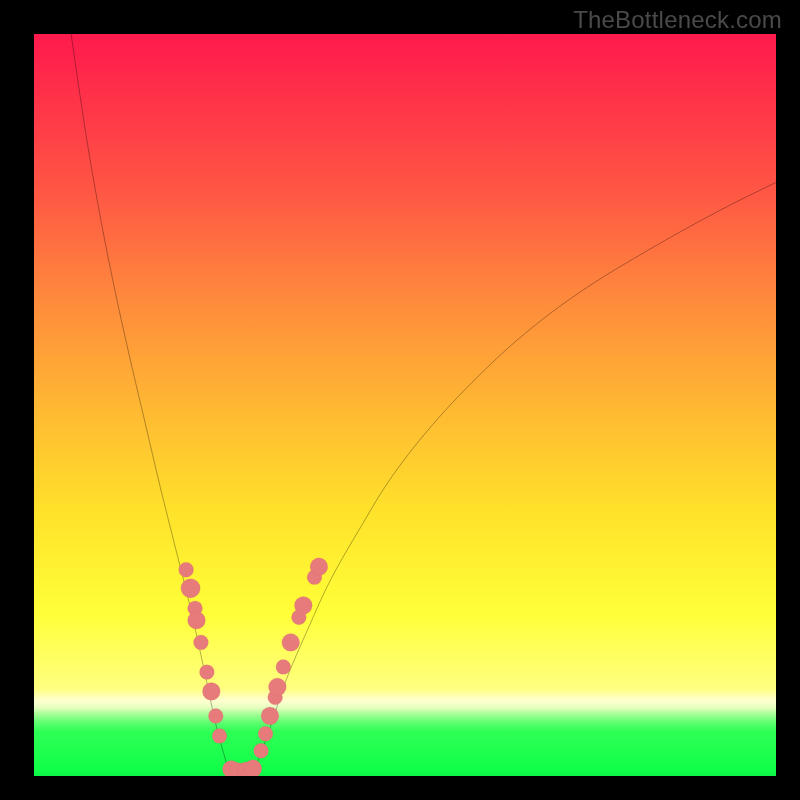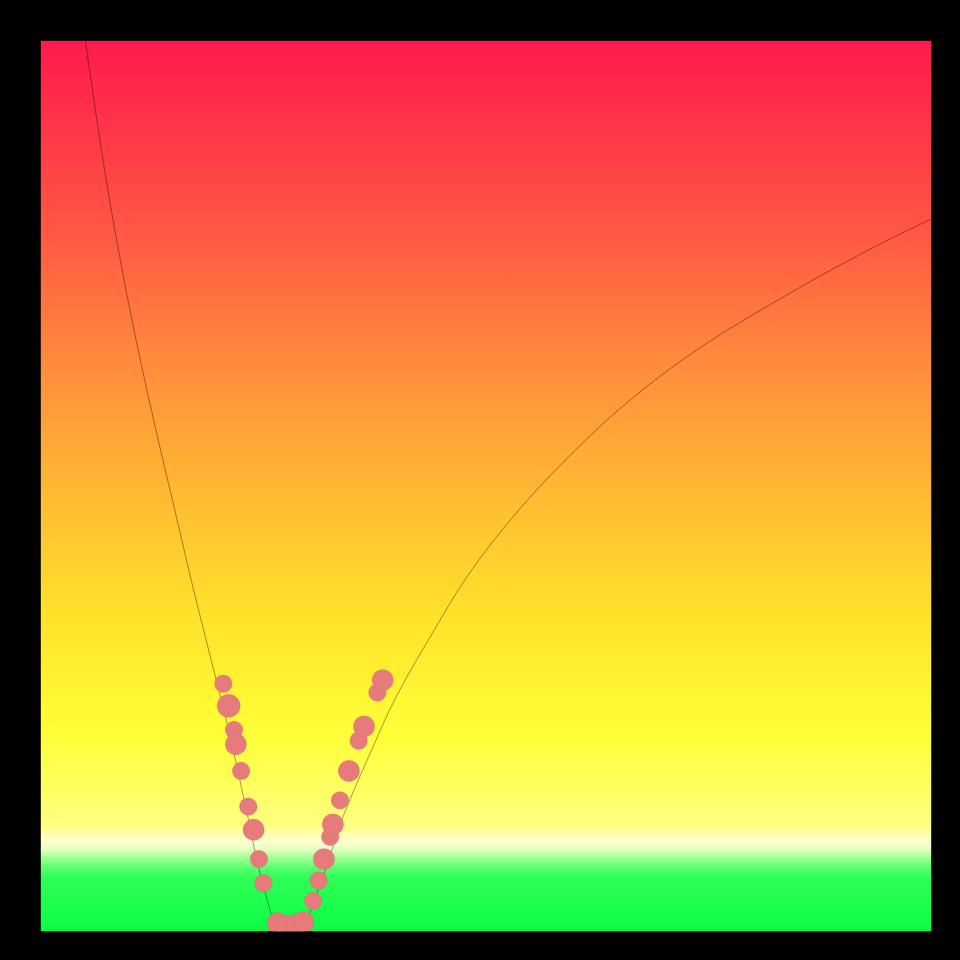--- a/index.html
+++ b/index.html
@@ -55,20 +55,21 @@
     position: absolute;
     inset: 0;
     width: 100%;
     height: 100%;
   }
 </style>
 </head>
 <body>
 
 <div class="frame">
+  <div class="watermark">TheBottleneck.com</div>
 
   <div class="plot-area">
     <svg class="curves" viewBox="0 0 100 100" preserveAspectRatio="none">
       <g id="curve-group">
           <path d="M 5 0 C 5.36 2.430000000000007, 6.28 9, 7 13.5 C 7.72 18, 8.28 21.129999999999995, 9 25 C 9.72 28.870000000000005, 10.28 31.58, 11 35 C 11.72 38.42, 12.28 40.85, 13 44 C 13.72 47.15, 14.28 49.44, 15 52.5 C 15.72 55.56, 16.28 58.03, 17 61 C 17.72 63.97, 18.28 66.12, 19 69 C 19.72 71.88, 20.28 73.94, 21 77 C 21.72 80.06, 22.37 83.12, 23 86 C 23.63 88.88, 23.96 90.75, 24.5 93 C 25.04 95.25, 25.73 97.51, 26 98.5" fill="none" stroke="#000000" stroke-width="0.32" stroke-linecap="round" vector-effect="non-scaling-stroke"></path>
           <path d="M 26 98.5 C 26.18 98.626, 26.64 99.038, 27 99.2 C 27.36 99.362, 27.64 99.4, 28 99.4 C 28.36 99.4, 28.64 99.362, 29 99.2 C 29.36 99.038, 29.82 98.626, 30 98.5" fill="none" stroke="#000000" stroke-width="0.6" stroke-linecap="round" vector-effect="non-scaling-stroke"></path>
           <path d="M 30 98.5 C 30.36 97.51, 31.28 95.07, 32 93 C 32.72 90.93, 33.1 89.34, 34 87 C 34.9 84.66, 35.92 82.43, 37 80 C 38.08 77.57, 38.74 75.93, 40 73.5 C 41.26 71.07, 42.56 68.93, 44 66.5 C 45.44 64.07, 46.38 62.34, 48 60 C 49.62 57.66, 51.02 55.84, 53 53.5 C 54.98 51.16, 56.66 49.34, 59 47 C 61.34 44.66, 63.3 42.75, 66 40.5 C 68.7 38.25, 70.94 36.57, 74 34.5 C 77.06 32.43000000000001, 79.76 30.89, 83 29 C 86.24 27.11, 88.94 25.620000000000005, 92 24 C 95.06 22.379999999999995, 98.56 20.72, 100 20" fill="none" stroke="#000000" stroke-width="0.32" stroke-linecap="round" vector-effect="non-scaling-stroke"></path>
         </g>
       <g id="marker-group">
           <circle cx="20.5" cy="72.2" r="1" fill="#e77b7b" stroke="#c25b5b" stroke-width="0.12" vector-effect="non-scaling-stroke"></circle>

